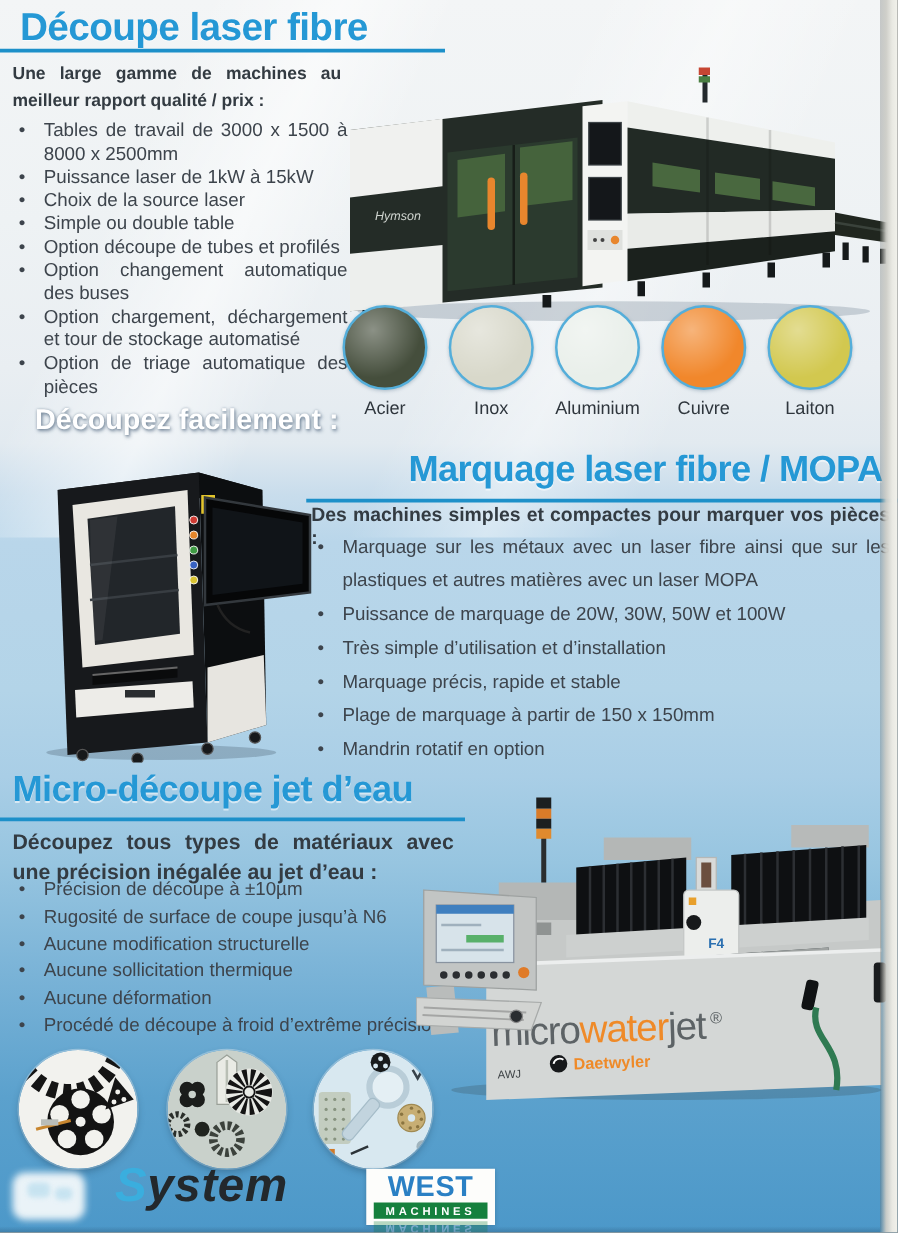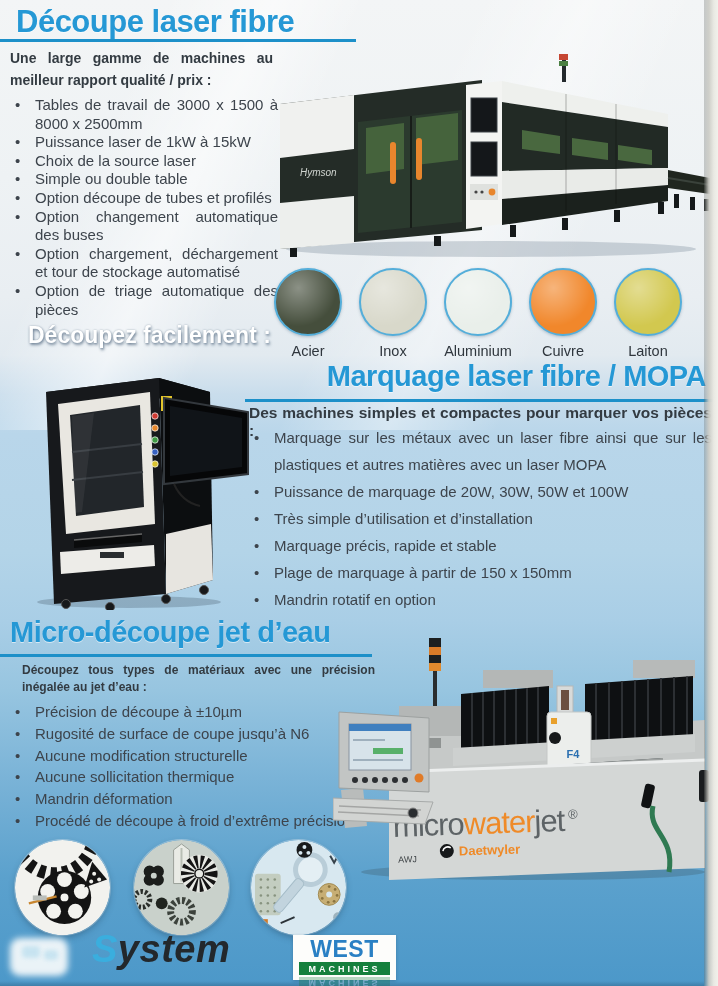--- a/index.html
+++ b/index.html
@@ -106,21 +106,21 @@
     <rect x="296" y="166" width="6" height="12" fill="#15191a"></rect>
     <rect x="348" y="158" width="6" height="12" fill="#15191a"></rect>
     <rect x="392" y="150" width="6" height="12" fill="#15191a"></rect>
     <rect x="24" y="196" width="7" height="9" fill="#15191a"></rect>
     <rect x="168" y="184" width="7" height="10" fill="#15191a"></rect>
     <rect x="296" y="8" width="4" height="22" fill="#23292c"></rect>
     <rect x="293" y="9" width="9" height="5" fill="#4a7f42"></rect>
     <rect x="293" y="2" width="9" height="6" fill="#c64633"></rect>
   </svg>
 
-  <div class="abs mats" style="left:272px;top:268px;">
+  <div class="abs mats" style="left:272px;top:244px;">
     <div class="mat">
       <div class="mat-c" style="background: rgb(69, 78, 60);"></div>
       <div class="mat-l">Acier</div>
     </div>
     <div class="mat">
       <div class="mat-c" style="background: rgb(216, 216, 202);"></div>
       <div class="mat-l">Inox</div>
     </div>
     <div class="mat">
       <div class="mat-c" style="background: rgb(233, 239, 234);"></div>
@@ -179,28 +179,28 @@
     <path d="M160,132 q8,18 26,22" stroke="#222" stroke-width="2" fill="none"></path>
     <circle cx="52" cy="252" r="4.5" fill="#17191b" stroke="#555" stroke-width="1"></circle>
     <circle cx="96" cy="255" r="4.5" fill="#17191b" stroke="#555" stroke-width="1"></circle>
     <circle cx="152" cy="247" r="4.5" fill="#17191b" stroke="#555" stroke-width="1"></circle>
     <circle cx="190" cy="238" r="4.5" fill="#17191b" stroke="#555" stroke-width="1"></circle>
   </svg>
 
   <div class="abs h-title" style="left:10px;top:616px;font-size:29px;">Micro-découpe jet d’eau</div>
   <div class="rule" style="left:0;top:654px;width:372px;"></div>
 
-  <div class="abs intro" style="left:22px;top:662px;width:353px;font-size:12px;line-height:1.42;">Découpez tous types de matériaux avec une précision inégalée au jet d’eau :</div>
+  <div class="abs intro" style="left:10px;top:662px;width:353px;font-size:17px;line-height:1.42;">Découpez tous types de matériaux avec une précision inégalée au jet d’eau :</div>
 
   <ul class="blt abs" style="left:10px;top:701px;width:353px;font-size:15px;line-height:1.45;">
     <li>Précision de découpe à ±10µm</li>
     <li>Rugosité de surface de coupe jusqu’à N6</li>
     <li>Aucune modification structurelle</li>
     <li>Aucune sollicitation thermique</li>
-    <li>Mandrin déformation</li>
+    <li>Aucune déformation</li>
     <li>Procédé de découpe à froid d’extrême précision</li>
   </ul>
 
   <svg class="photo" style="left:333px;top:620px;" width="385" height="264" viewBox="0 0 385 264">
     <ellipse cx="200" cy="252" rx="172" ry="8" fill="rgba(60,85,100,.3)"></ellipse>
     <polygon points="58,118 372,100 372,140 58,152" fill="#c6c9c8"></polygon>
     <rect x="66" y="86" width="64" height="30" fill="#b4b7b6"></rect>
     <rect x="100" y="48" width="4" height="38" fill="#2a2d2e"></rect>
     <rect x="96" y="18" width="12" height="9" fill="#1c1f20"></rect>
     <rect x="96" y="27" width="12" height="8" fill="#d97b28"></rect>

